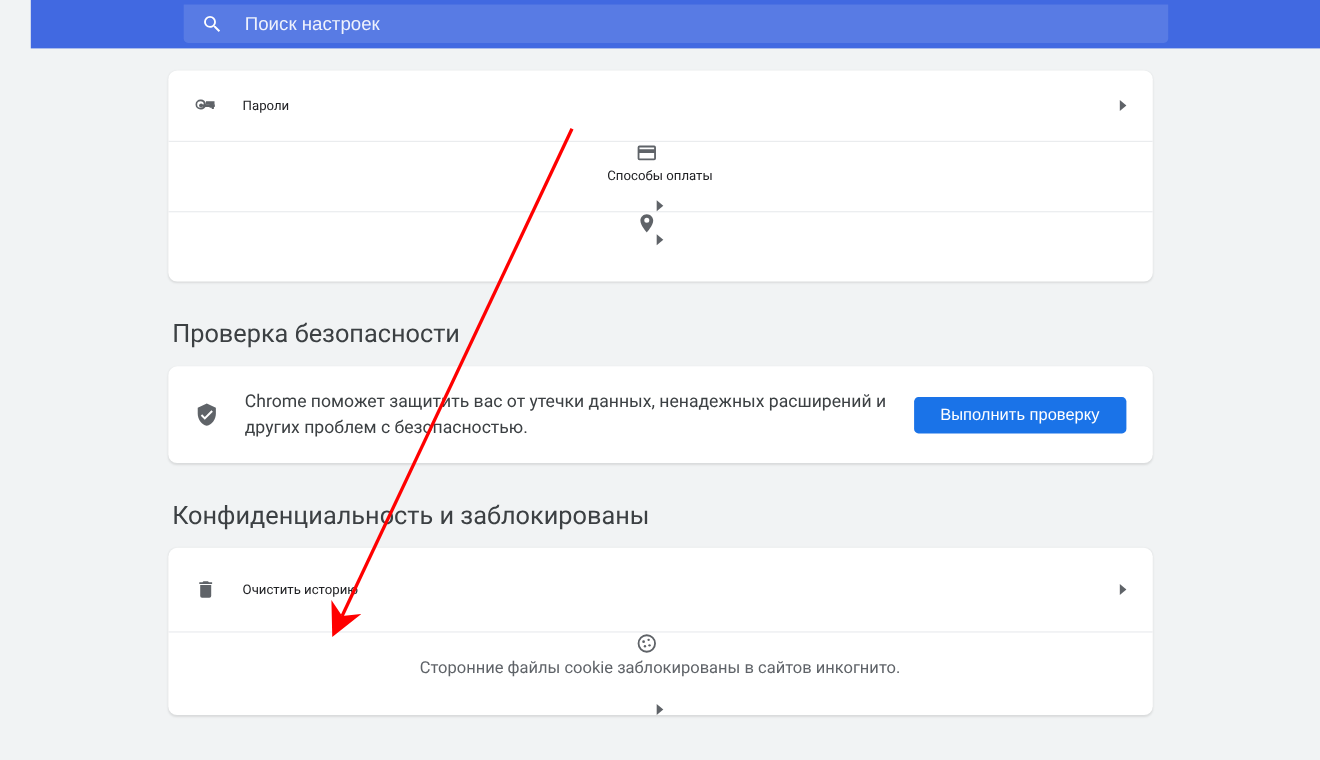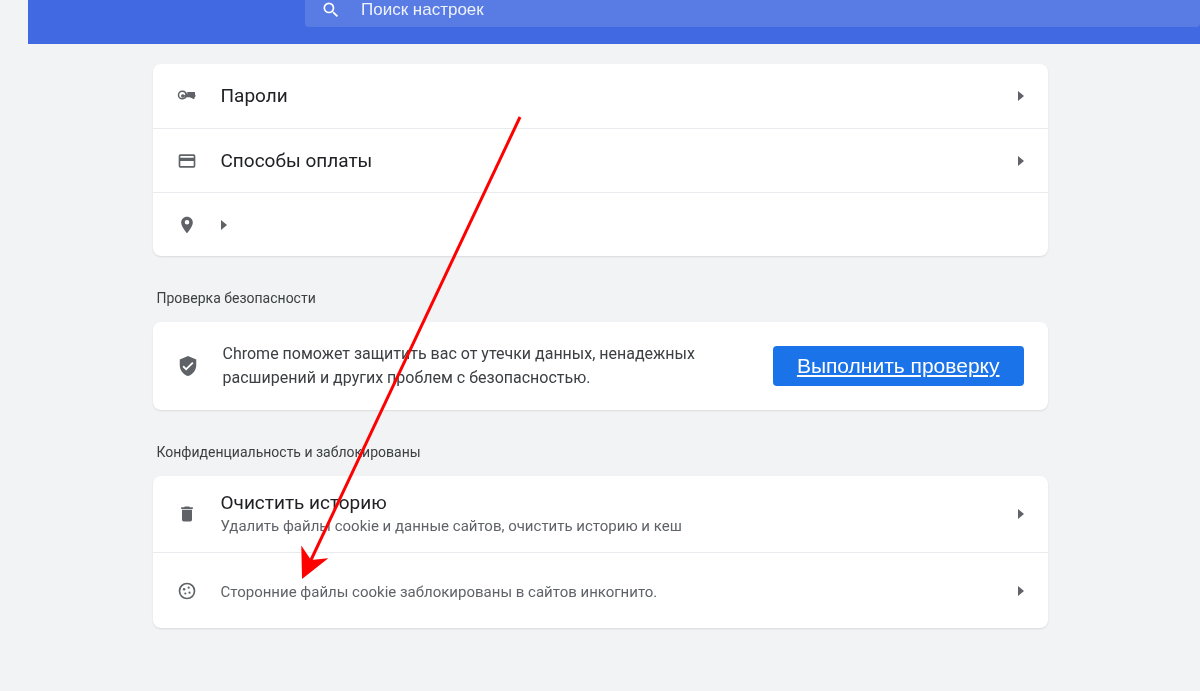--- a/index.html
+++ b/index.html
@@ -9,22 +9,22 @@
       width: 1200px;
       height: 691px;
       overflow: hidden;
       position: relative;
     }
     .header {
       background: #4169e1;
       height: 44px;
       display: flex;
       align-items: flex-start;
-      justify-content: flex-end;
-      padding-top: 0;
+      justify-content: center;
+      padding-top: 12px;
       margin-left: 28px;
     }
     .search-box {
       width: 895px;
       height: 35px;
       background: rgba(255,255,255,0.12);
       border-radius: 0 0 4px 4px;
       display: flex;
       align-items: center;
       padding: 0 16px;
@@ -56,51 +56,51 @@
       box-shadow: 0 1px 2px rgba(0,0,0,0.1);
       overflow: hidden;
     }
     .row {
       display: flex;
       align-items: center;
       padding: 0 24px;
       min-height: 64px;
       cursor: pointer;
     }
-    .row + .row { border-top: 1px solid #e8eaed; }
+    .row + .row { border-top: 1px solid #e8eaed; flex-direction: column; }
     .row-icon {
       width: 20px;
       height: 20px;
       fill: #5f6368;
       flex-shrink: 0;
       margin-right: 24px;
     }
     .row-text { flex: 1; }
     .row-title {
-      font-size: 19px;
+      font-size: 12px;
       color: #202124;
       line-height: 22px;
     }
     .row-sub {
       font-size: 15px;
       color: #5f6368;
       line-height: 20px;
       margin-top: 2px;
     }
     .row-chevron {
       width: 0;
       height: 0;
       border-top: 5px solid transparent;
       border-bottom: 5px solid transparent;
       border-left: 6px solid #5f6368;
       flex-shrink: 0;
     }
 
     .section-title {
-      font-size: 14px;
+      font-size: 23px;
       color: #3c4043;
       padding: 0 4px;
       margin-top: 34px;
       margin-bottom: 16px;
     }
 
     .safety-card {
       display: flex;
       align-items: center;
       padding: 20px 24px;
@@ -118,25 +118,24 @@
       color: #3c4043;
       line-height: 24px;
       padding-right: 24px;
     }
     .safety-btn {
       background: #1a73e8;
       color: #fff;
       border: none;
       border-radius: 4px;
       padding: 8px 24px;
-      font-size: 21px;
+      font-size: 15px;
       font-weight: 500;
       cursor: pointer;
       flex-shrink: 0;
-      text-decoration: underline;
     }
 
     .annotation-arrow {
       position: absolute;
       top: 112px;
       left: 0;
       width: 1200px;
       height: 560px;
       pointer-events: none;
     }
@@ -197,21 +196,20 @@
 
   <div class="section-title">Конфиденциальность и заблокированы</div>
 
   <div class="card">
     <div class="row" style="min-height:76px">
       <svg class="row-icon" viewBox="0 0 24 24">
           <path d="M6 19a2 2 0 002 2h8a2 2 0 002-2V7H6v12zM19 4h-3.5l-1-1h-5l-1 1H5v2h14V4z"></path>
         </svg>
       <div class="row-text">
         <div class="row-title">Очистить историю</div>
-        <div class="row-sub">Удалить файлы cookie и данные сайтов, очистить историю и кеш</div>
       </div>
       <div class="row-chevron"></div>
     </div>
     <div class="row" style="min-height:76px">
       <svg class="row-icon" viewBox="0 0 24 24">
           <path d="M12 2a10 10 0 100 20 10 10 0 000-20zm0 18a8 8 0 118-8 8 8 0 01-8 8z"></path>
           <circle cx="8.5" cy="10" r="1.5"></circle>
           <circle cx="14" cy="8" r="1.3"></circle>
           <circle cx="15" cy="14" r="1.3"></circle>
           <circle cx="10" cy="15" r="1.3"></circle>

